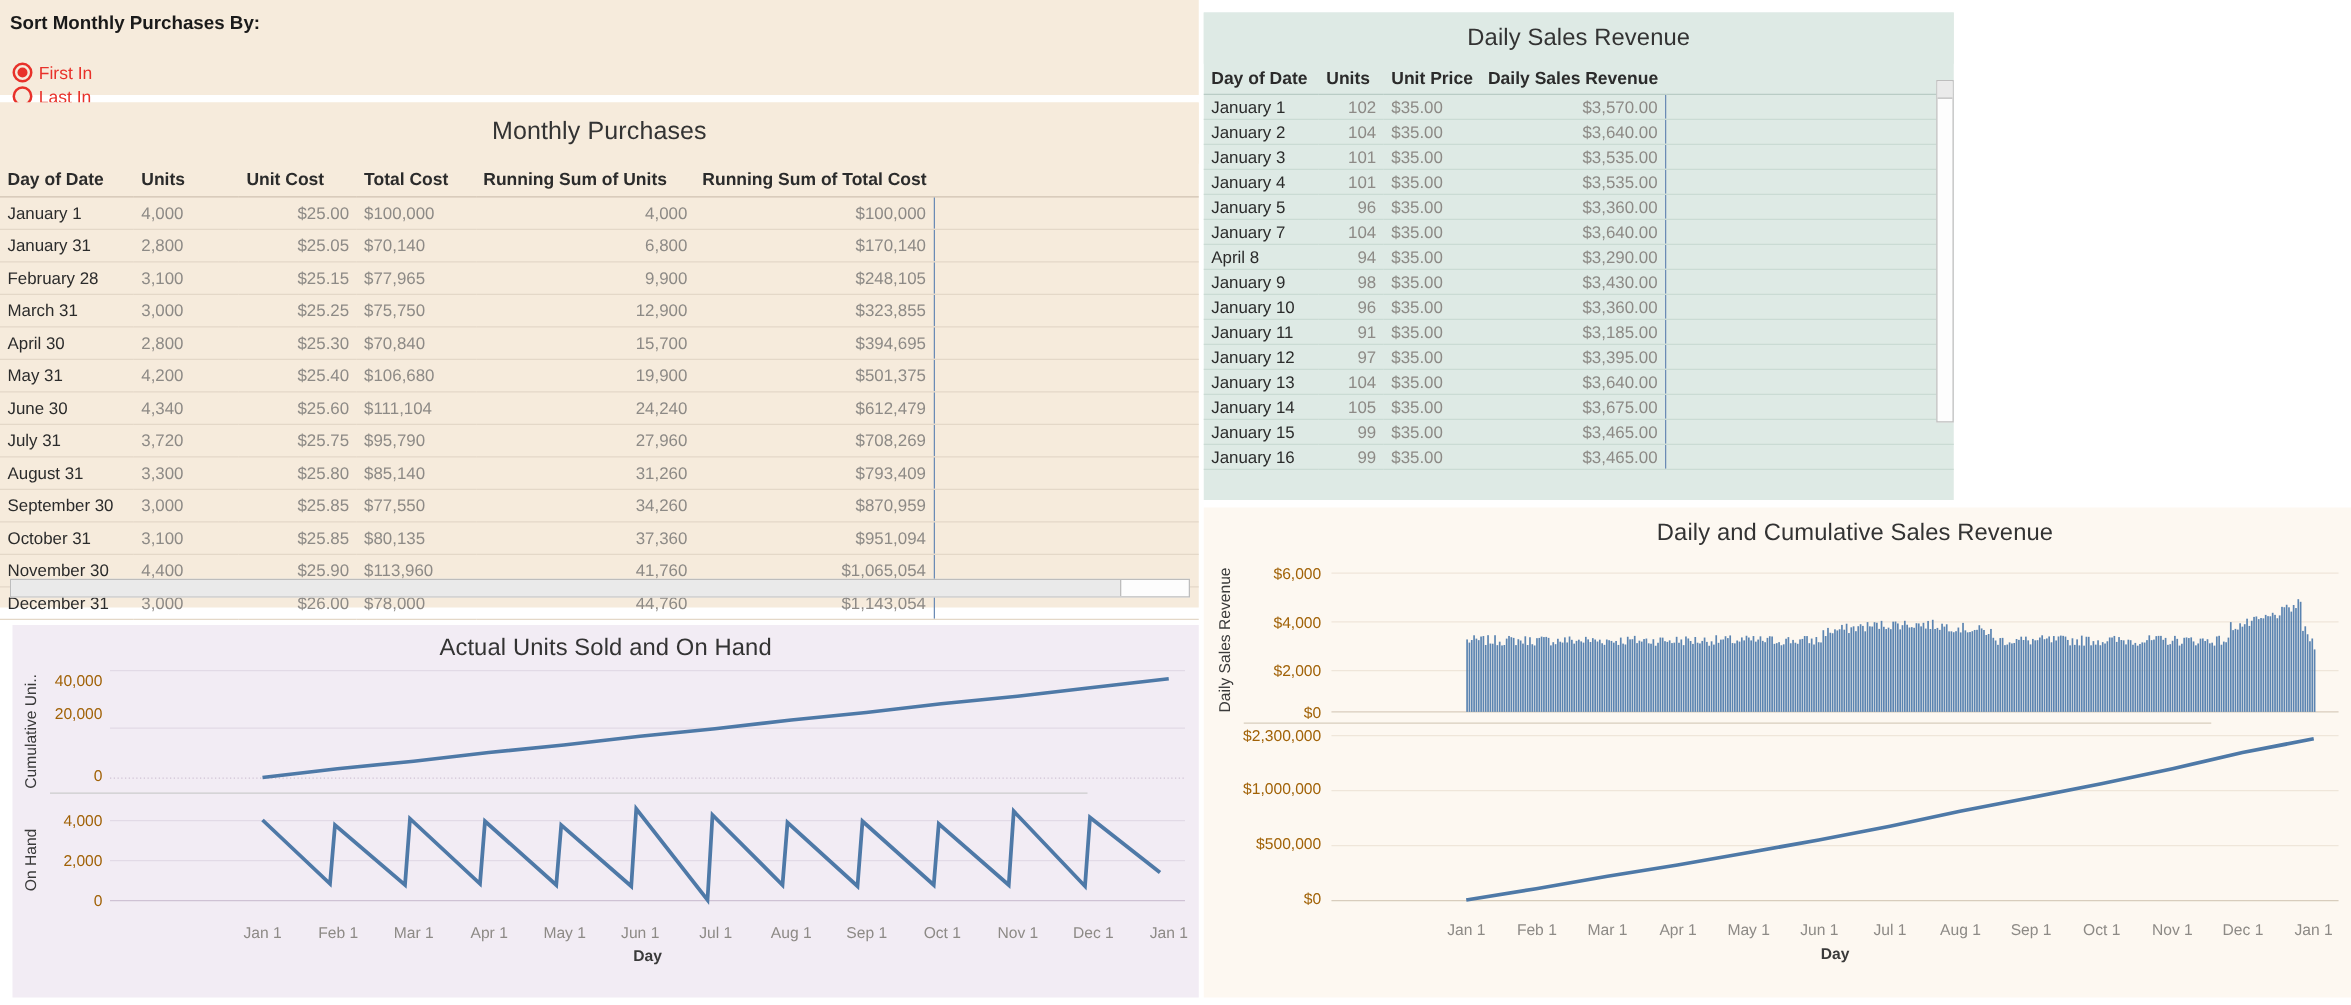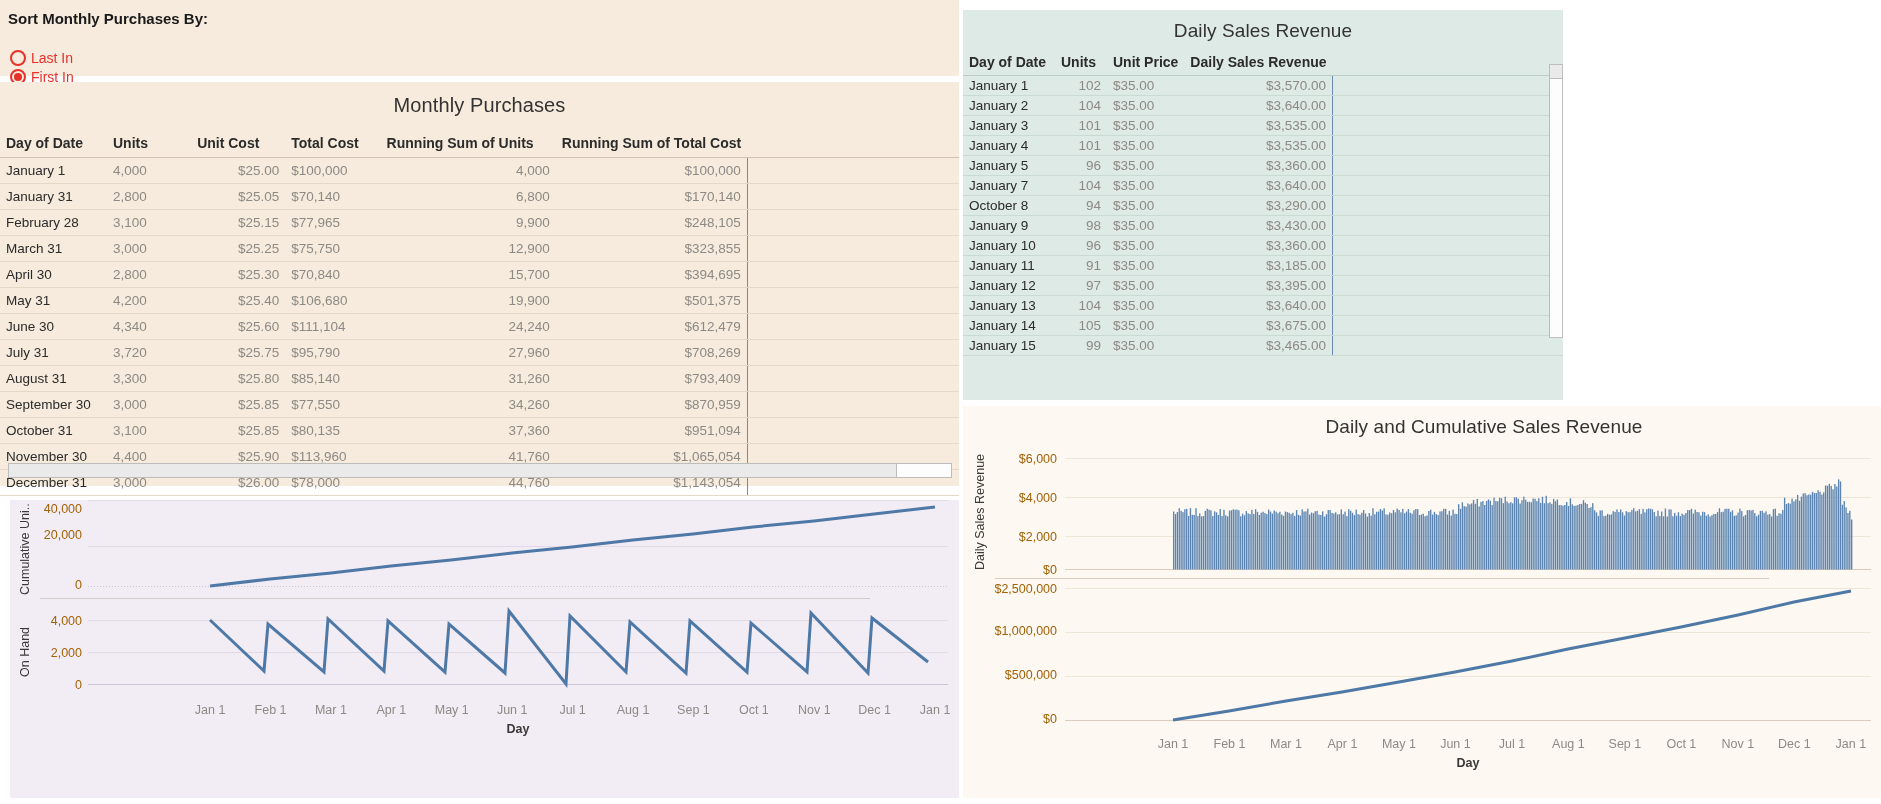--- a/index.html
+++ b/index.html
@@ -120,26 +120,26 @@
 </head>
 <body>
 
 <div class="dashboard">
 
   <div class="left-col">
 
     <div class="sort-panel">
       <div class="sort-title">Sort Monthly Purchases By:</div>
       <div class="radio-row">
+        <span class="radio on"></span>
+        <span class="radio-label">First In</span>
+      </div>
+      <div class="radio-row">
         <span class="radio"></span>
         <span class="radio-label">Last In</span>
-      </div>
-      <div class="radio-row">
-        <span class="radio on"></span>
-        <span class="radio-label">First In</span>
       </div>
     </div>
 
     <div class="mp-panel">
       <div class="panel-title">Monthly Purchases</div>
       <table class="tbl">
         <thead>
           <tr>
             <th class="mp-c1">Day of Date</th>
             <th class="mp-c2">Units</th>
@@ -269,20 +269,21 @@
               <td class="barcell"></td>
             </tr>
           </tbody>
       </table>
       <div class="hscroll">
         <div class="thumb"></div>
       </div>
     </div>
 
     <div class="au-panel">
+      <div class="panel-title">Actual Units Sold and On Hand</div>
 
       <div class="chart-wrap" style="height:250px;">
 
         <div style="position:absolute; left:8px; top:0px; width:26px; height:98px;">
           <div class="axis-title-v" style="height:98px;">Cumulative Uni..</div>
         </div>
         <div style="position:absolute; left:30px; top:0; width:46px; height:98px;">
           <div class="tick" style="position:absolute; right:4px; top:2px;">40,000</div>
           <div class="tick" style="position:absolute; right:4px; top:28px;">20,000</div>
           <div class="tick" style="position:absolute; right:4px; top:78px;">0</div>
@@ -385,21 +386,21 @@
               <td class="dsr-bar"></td>
             </tr>
             <tr>
               <td class="k">January 7</td>
               <td class="num">104</td>
               <td class="">$35.00</td>
               <td class="num">$3,640.00</td>
               <td class="dsr-bar"></td>
             </tr>
             <tr>
-              <td class="k">October 8</td>
+              <td class="k">April 8</td>
               <td class="num">94</td>
               <td class="">$35.00</td>
               <td class="num">$3,290.00</td>
               <td class="dsr-bar"></td>
             </tr>
             <tr>
               <td class="k">January 9</td>
               <td class="num">98</td>
               <td class="">$35.00</td>
               <td class="num">$3,430.00</td>
@@ -435,20 +436,27 @@
             </tr>
             <tr>
               <td class="k">January 14</td>
               <td class="num">105</td>
               <td class="">$35.00</td>
               <td class="num">$3,675.00</td>
               <td class="dsr-bar"></td>
             </tr>
             <tr>
               <td class="k">January 15</td>
+              <td class="num">99</td>
+              <td class="">$35.00</td>
+              <td class="num">$3,465.00</td>
+              <td class="dsr-bar"></td>
+            </tr>
+            <tr>
+              <td class="k">January 16</td>
               <td class="num">99</td>
               <td class="">$35.00</td>
               <td class="num">$3,465.00</td>
               <td class="dsr-bar"></td>
             </tr>
           </tbody>
       </table>
       <div class="vscroll">
         <div class="thumb"></div>
       </div>
@@ -837,21 +845,21 @@
               <rect x="778.55" y="55.05" width="1.35" height="68.45"></rect>
               <rect x="780.41" y="61.41" width="1.35" height="62.09"></rect>
               <rect x="782.27" y="67.01" width="1.35" height="56.49"></rect>
               <rect x="784.14" y="64.79" width="1.35" height="58.71"></rect>
               <rect x="786.00" y="73.53" width="1.35" height="49.97"></rect>
             </g>
         </svg>
         <div style="position:absolute; left:32px; top:132px; width:774px; height:1px; background:#d8cdbd;"></div>
 
         <div style="position:absolute; left:32px; top:136px; width:68px; height:152px;">
-          <div class="tick" style="position:absolute; right:6px; top:0px;">$2,500,000</div>
+          <div class="tick" style="position:absolute; right:6px; top:0px;">$2,300,000</div>
           <div class="tick" style="position:absolute; right:6px; top:42px;">$1,000,000</div>
           <div class="tick" style="position:absolute; right:6px; top:86px;">$500,000</div>
           <div class="tick" style="position:absolute; right:6px; top:130px;">$0</div>
         </div>
         <svg width="806" height="152" viewBox="0 0 806 152" style="position:absolute; left:102px; top:136px;">
           <line x1="0" y1="6.5" x2="806" y2="6.5" stroke="#efe6da" stroke-width="1"></line>
           <line x1="0" y1="50.5" x2="806" y2="50.5" stroke="#efe6da" stroke-width="1"></line>
           <line x1="0" y1="94.5" x2="806" y2="94.5" stroke="#efe6da" stroke-width="1"></line>
           <line x1="0" y1="138.5" x2="806" y2="138.5" stroke="#d8cdbd" stroke-width="1"></line>
           <polyline fill="none" stroke="#4e79a7" stroke-width="3" points="

